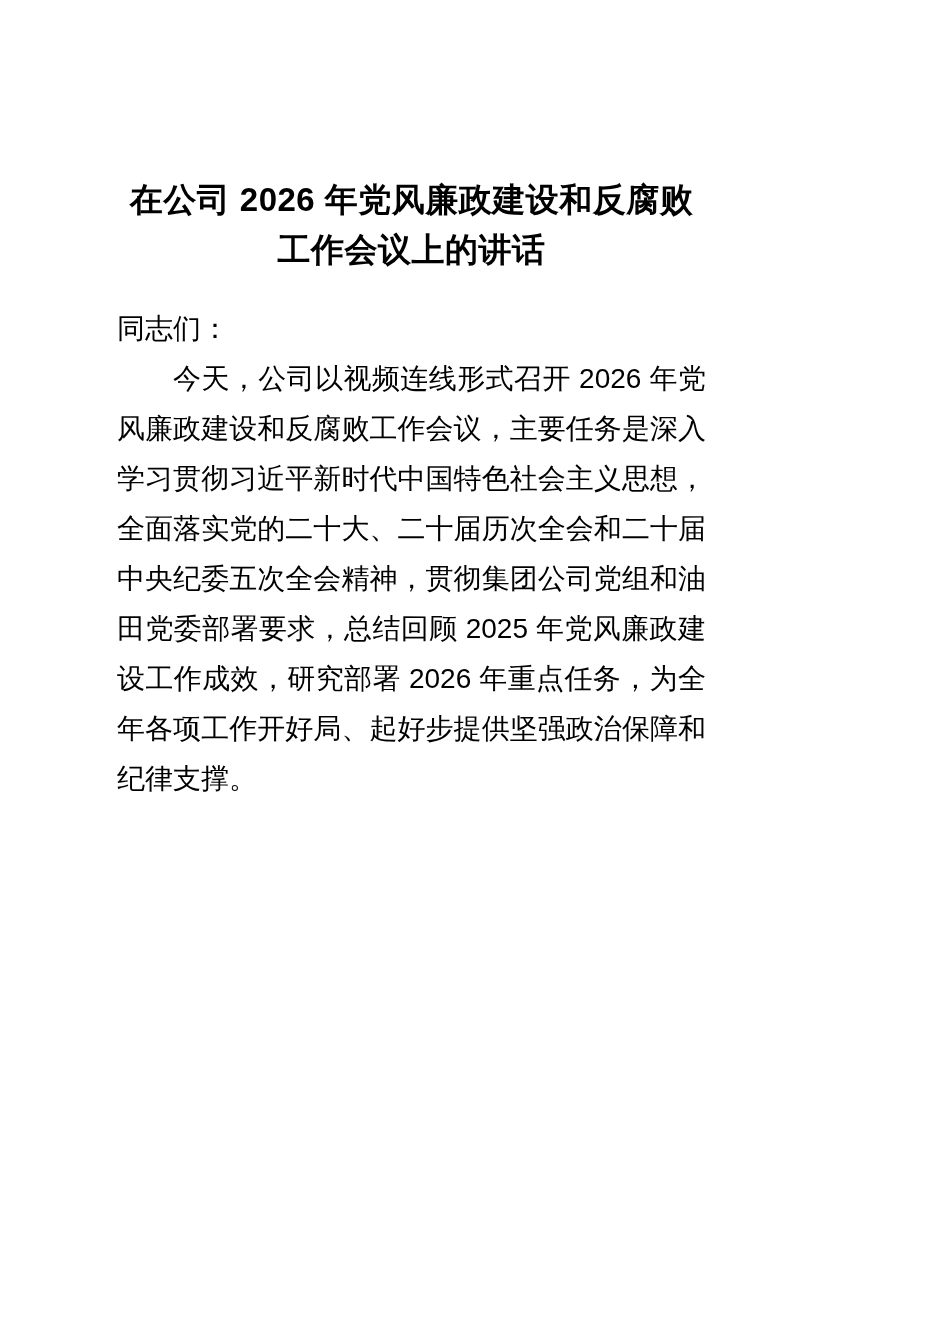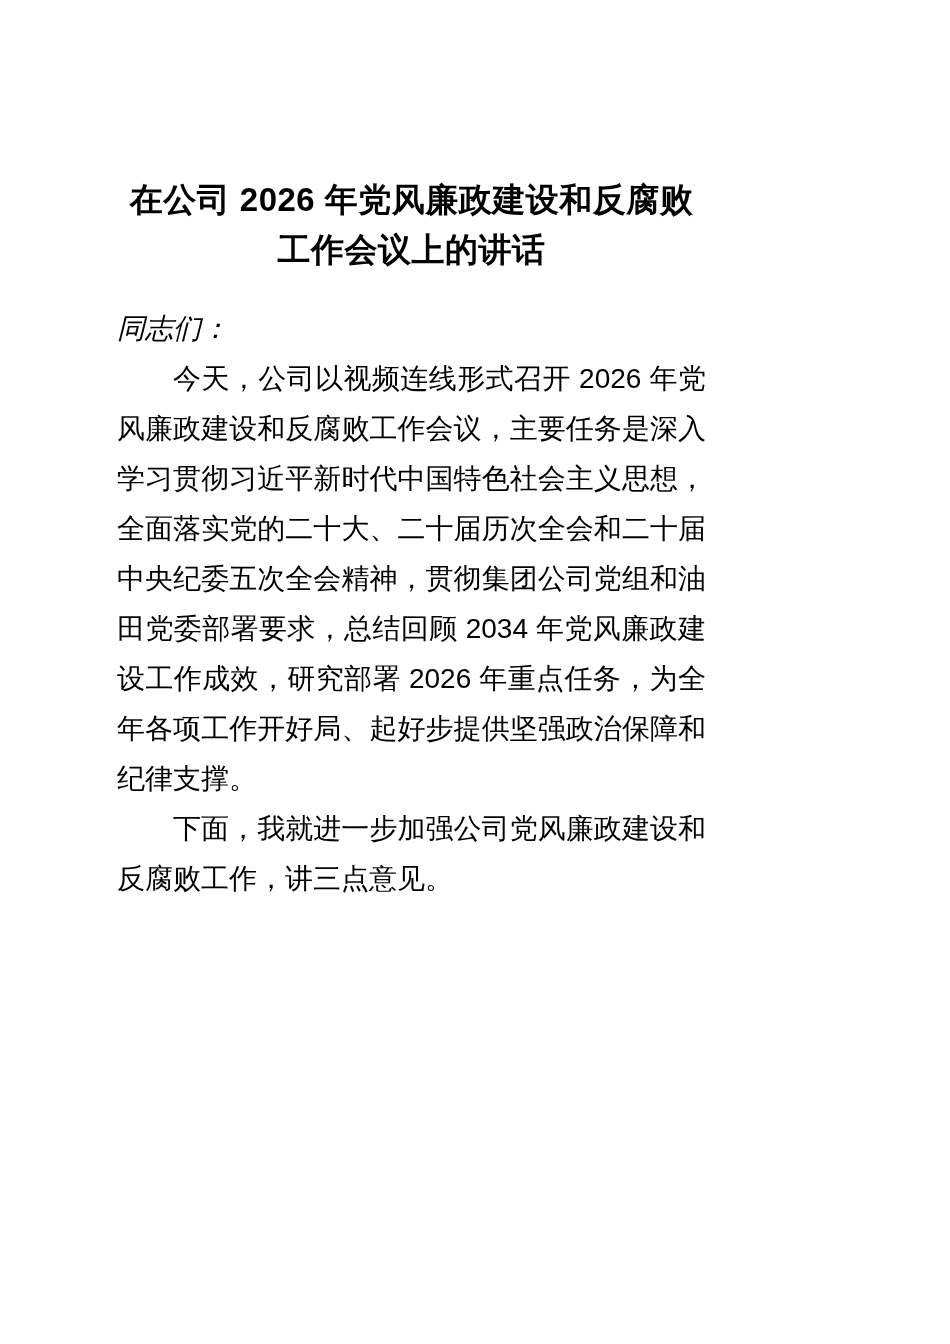--- a/index.html
+++ b/index.html
@@ -27,36 +27,34 @@
     font-weight: bold;
     line-height: 50px;
     text-align: center;
     letter-spacing: 0.5px;
   }
   .salutation {
     margin: 0;
     font-size: 28px;
     line-height: 50px;
     text-indent: 0;
-    font-style: italic;
   }
   .para {
     margin: 0;
     font-size: 28px;
     line-height: 50px;
     text-indent: 2em;
     text-align: justify;
     text-justify: inter-ideograph;
   }
 </style>
 </head>
 <body>
 
 <div class="page">
   <h1 class="doc-title">在公司 2026 年党风廉政建设和反腐败工作会议上的讲话</h1>
 
   <p class="salutation">同志们：</p>
 
-  <p class="para">今天，公司以视频连线形式召开 2026 年党风廉政建设和反腐败工作会议，主要任务是深入学习贯彻习近平新时代中国特色社会主义思想，全面落实党的二十大、二十届历次全会和二十届中央纪委五次全会精神，贯彻集团公司党组和油田党委部署要求，总结回顾 2034 年党风廉政建设工作成效，研究部署 2026 年重点任务，为全年各项工作开好局、起好步提供坚强政治保障和纪律支撑。</p>
+  <p class="para">今天，公司以视频连线形式召开 2026 年党风廉政建设和反腐败工作会议，主要任务是深入学习贯彻习近平新时代中国特色社会主义思想，全面落实党的二十大、二十届历次全会和二十届中央纪委五次全会精神，贯彻集团公司党组和油田党委部署要求，总结回顾 2025 年党风廉政建设工作成效，研究部署 2026 年重点任务，为全年各项工作开好局、起好步提供坚强政治保障和纪律支撑。</p>
 
 
-  <p class="para">下面，我就进一步加强公司党风廉政建设和反腐败工作，讲三点意见。</p>
 </div>
 
 </body></html>

